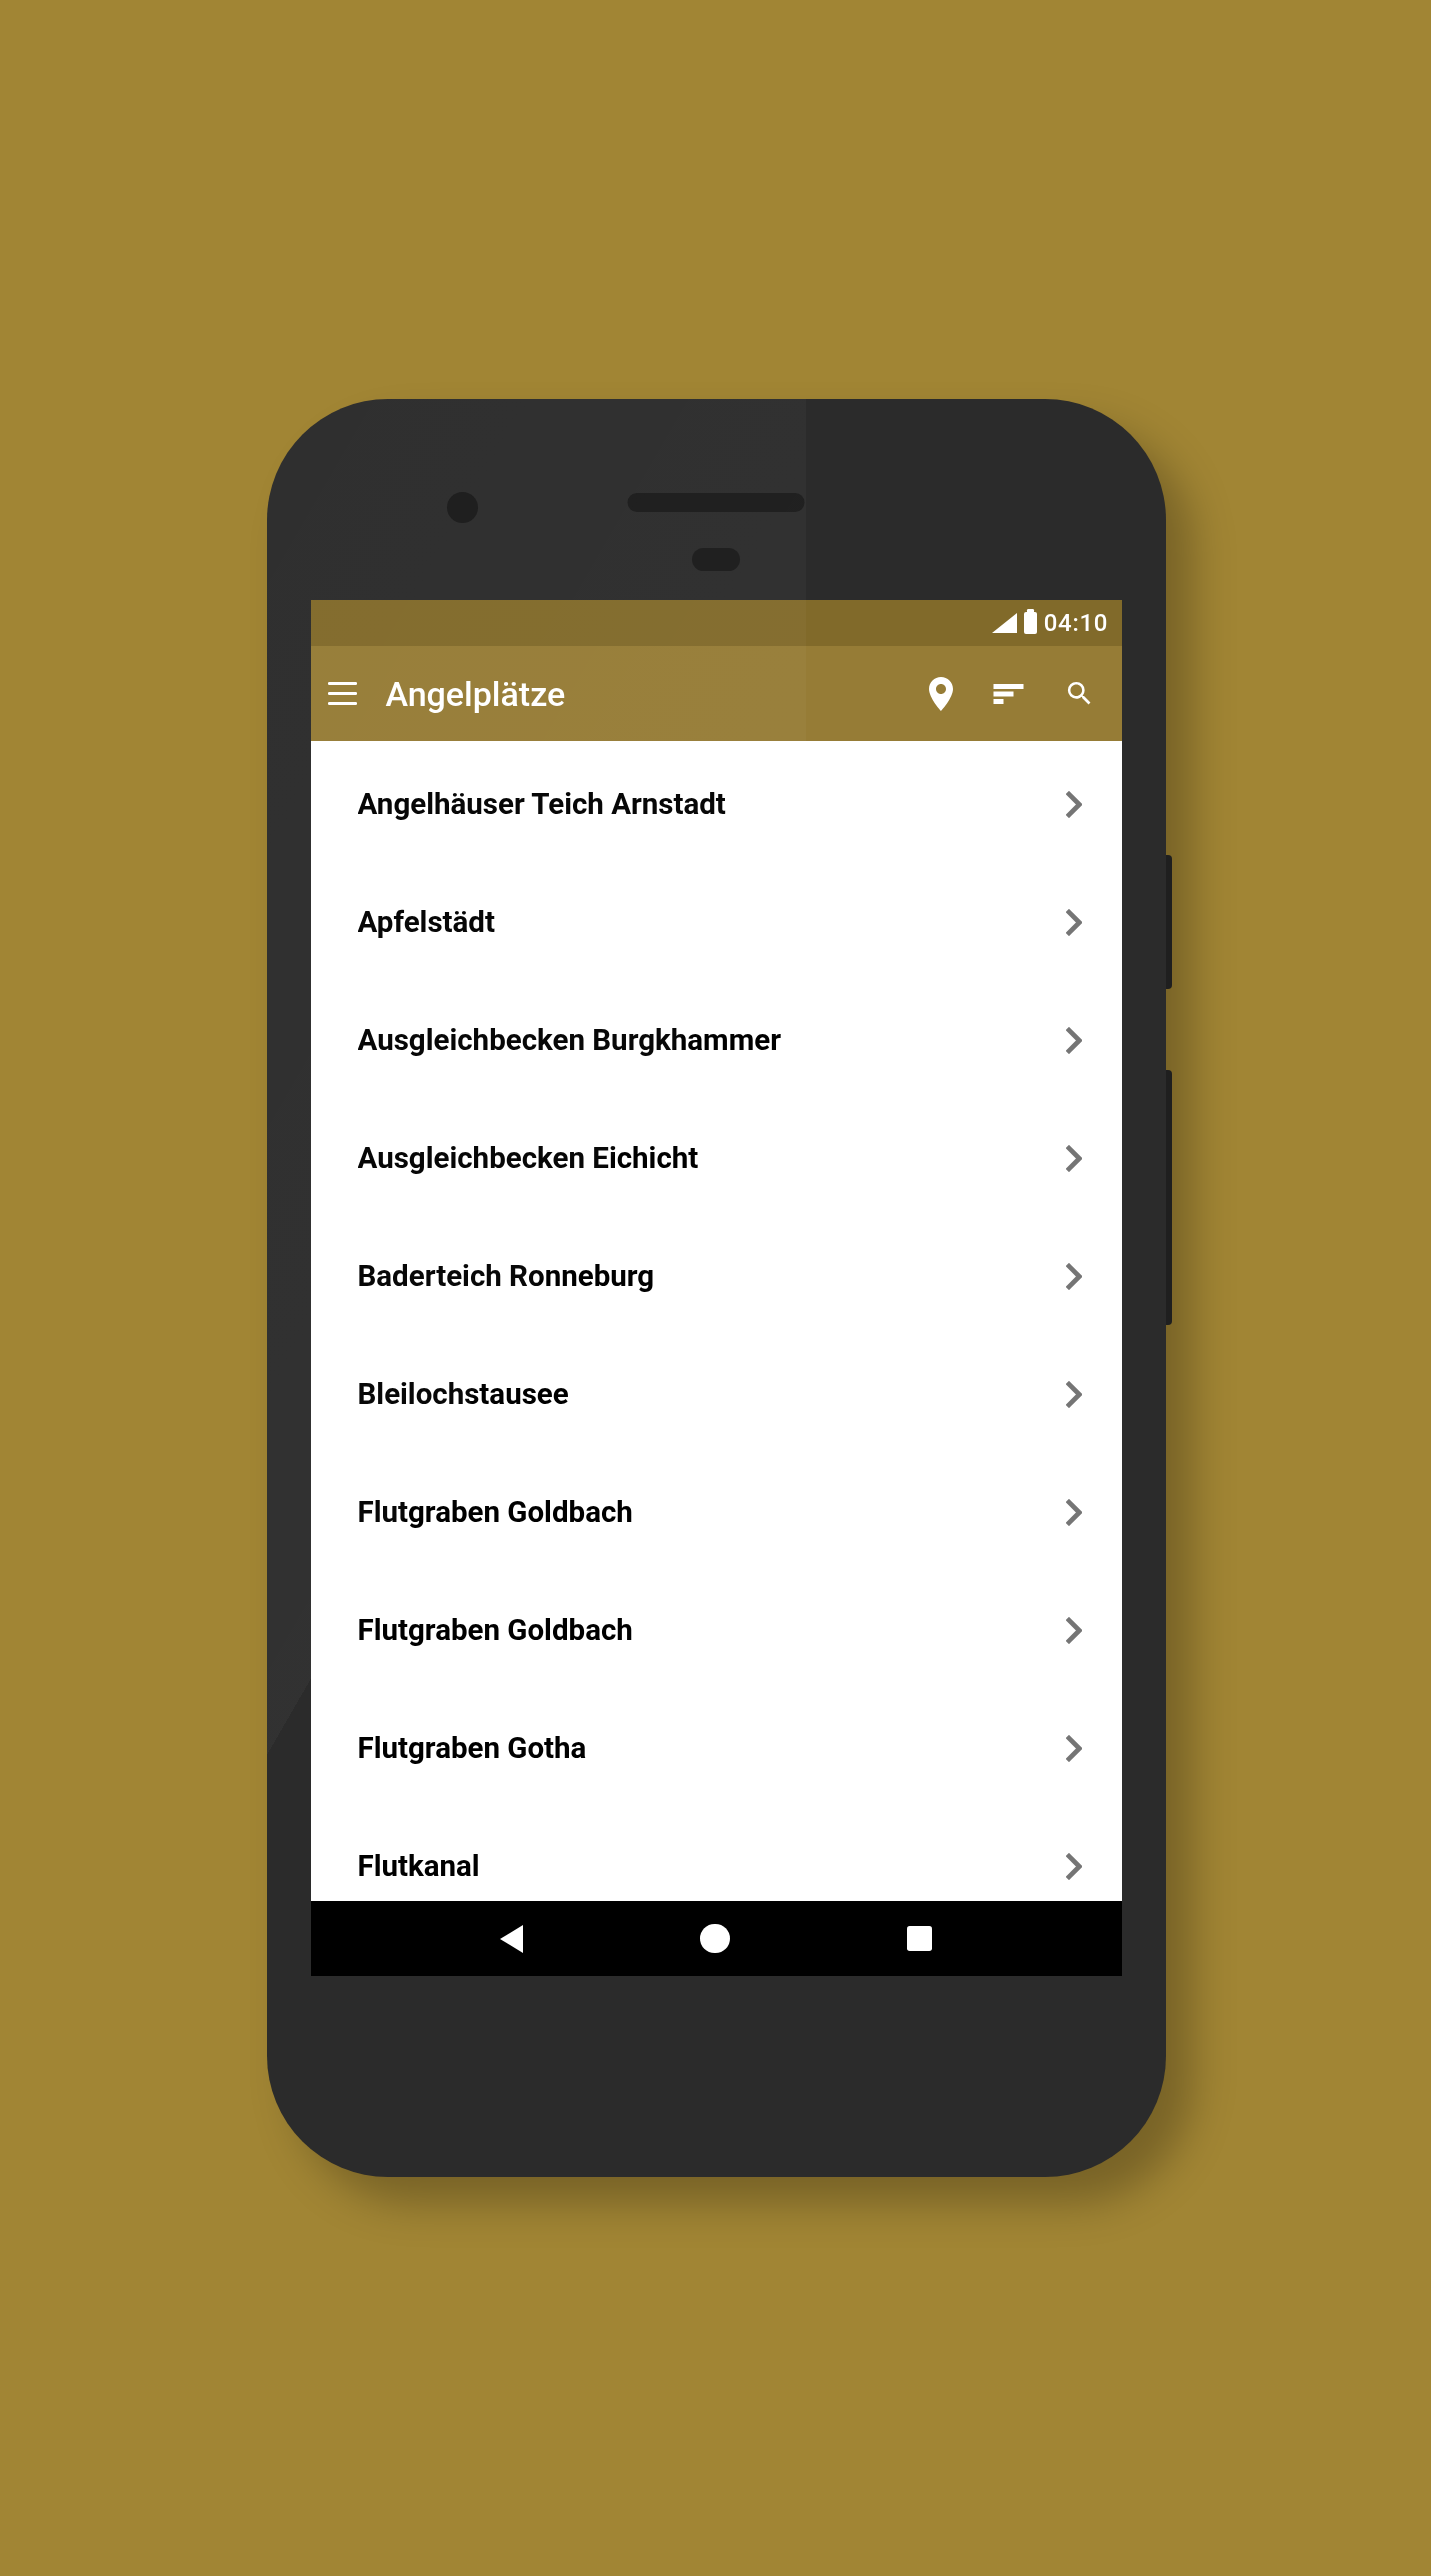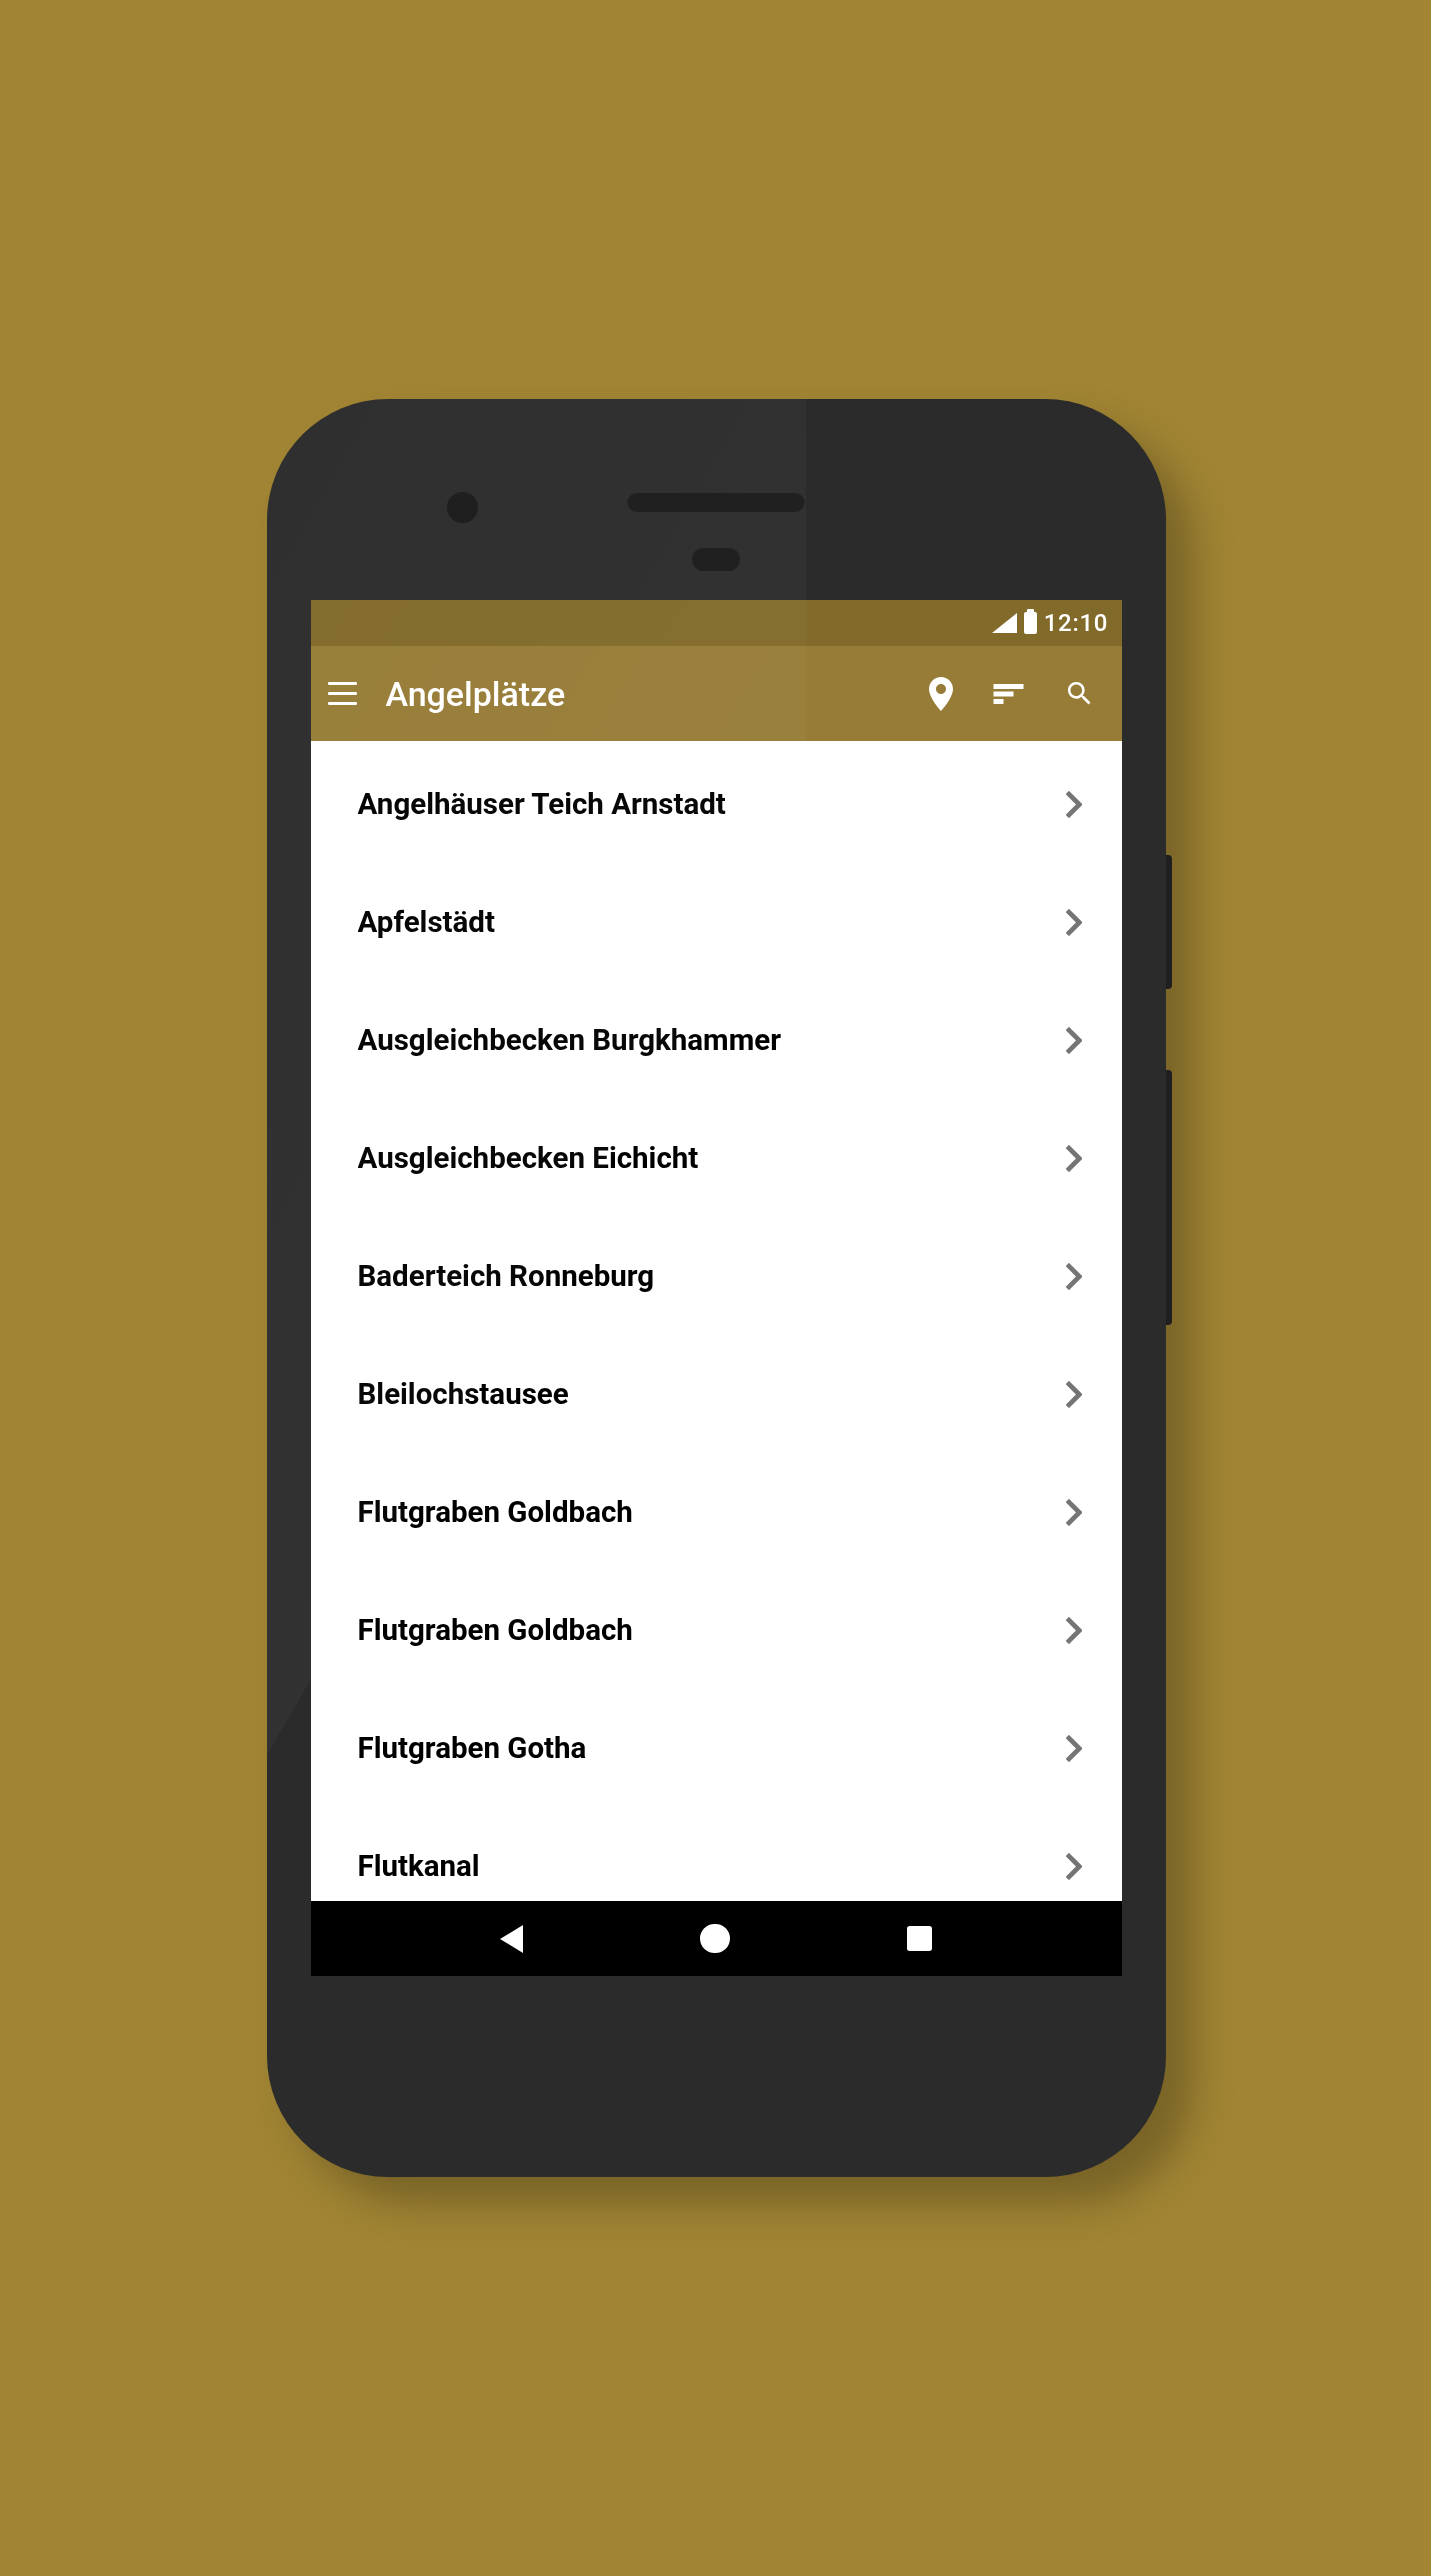--- a/index.html
+++ b/index.html
@@ -295,21 +295,21 @@
       <div class="camera-dot"></div>
       <div class="speaker-slot"></div>
       <div class="pill"></div>
     </div>
 
     <div class="screen">
 
       <div class="status-bar">
         <div class="status-triangle"></div>
         <div class="status-battery"></div>
-        <div class="status-time">12:10</div>
+        <div class="status-time">04:10</div>
       </div>
 
       <div class="app-bar">
         <div class="menu-icon">
           <span></span>
             <span></span>
             <span></span>
         </div>
         <div class="app-title">Angelplätze</div>
         <div class="app-actions">

